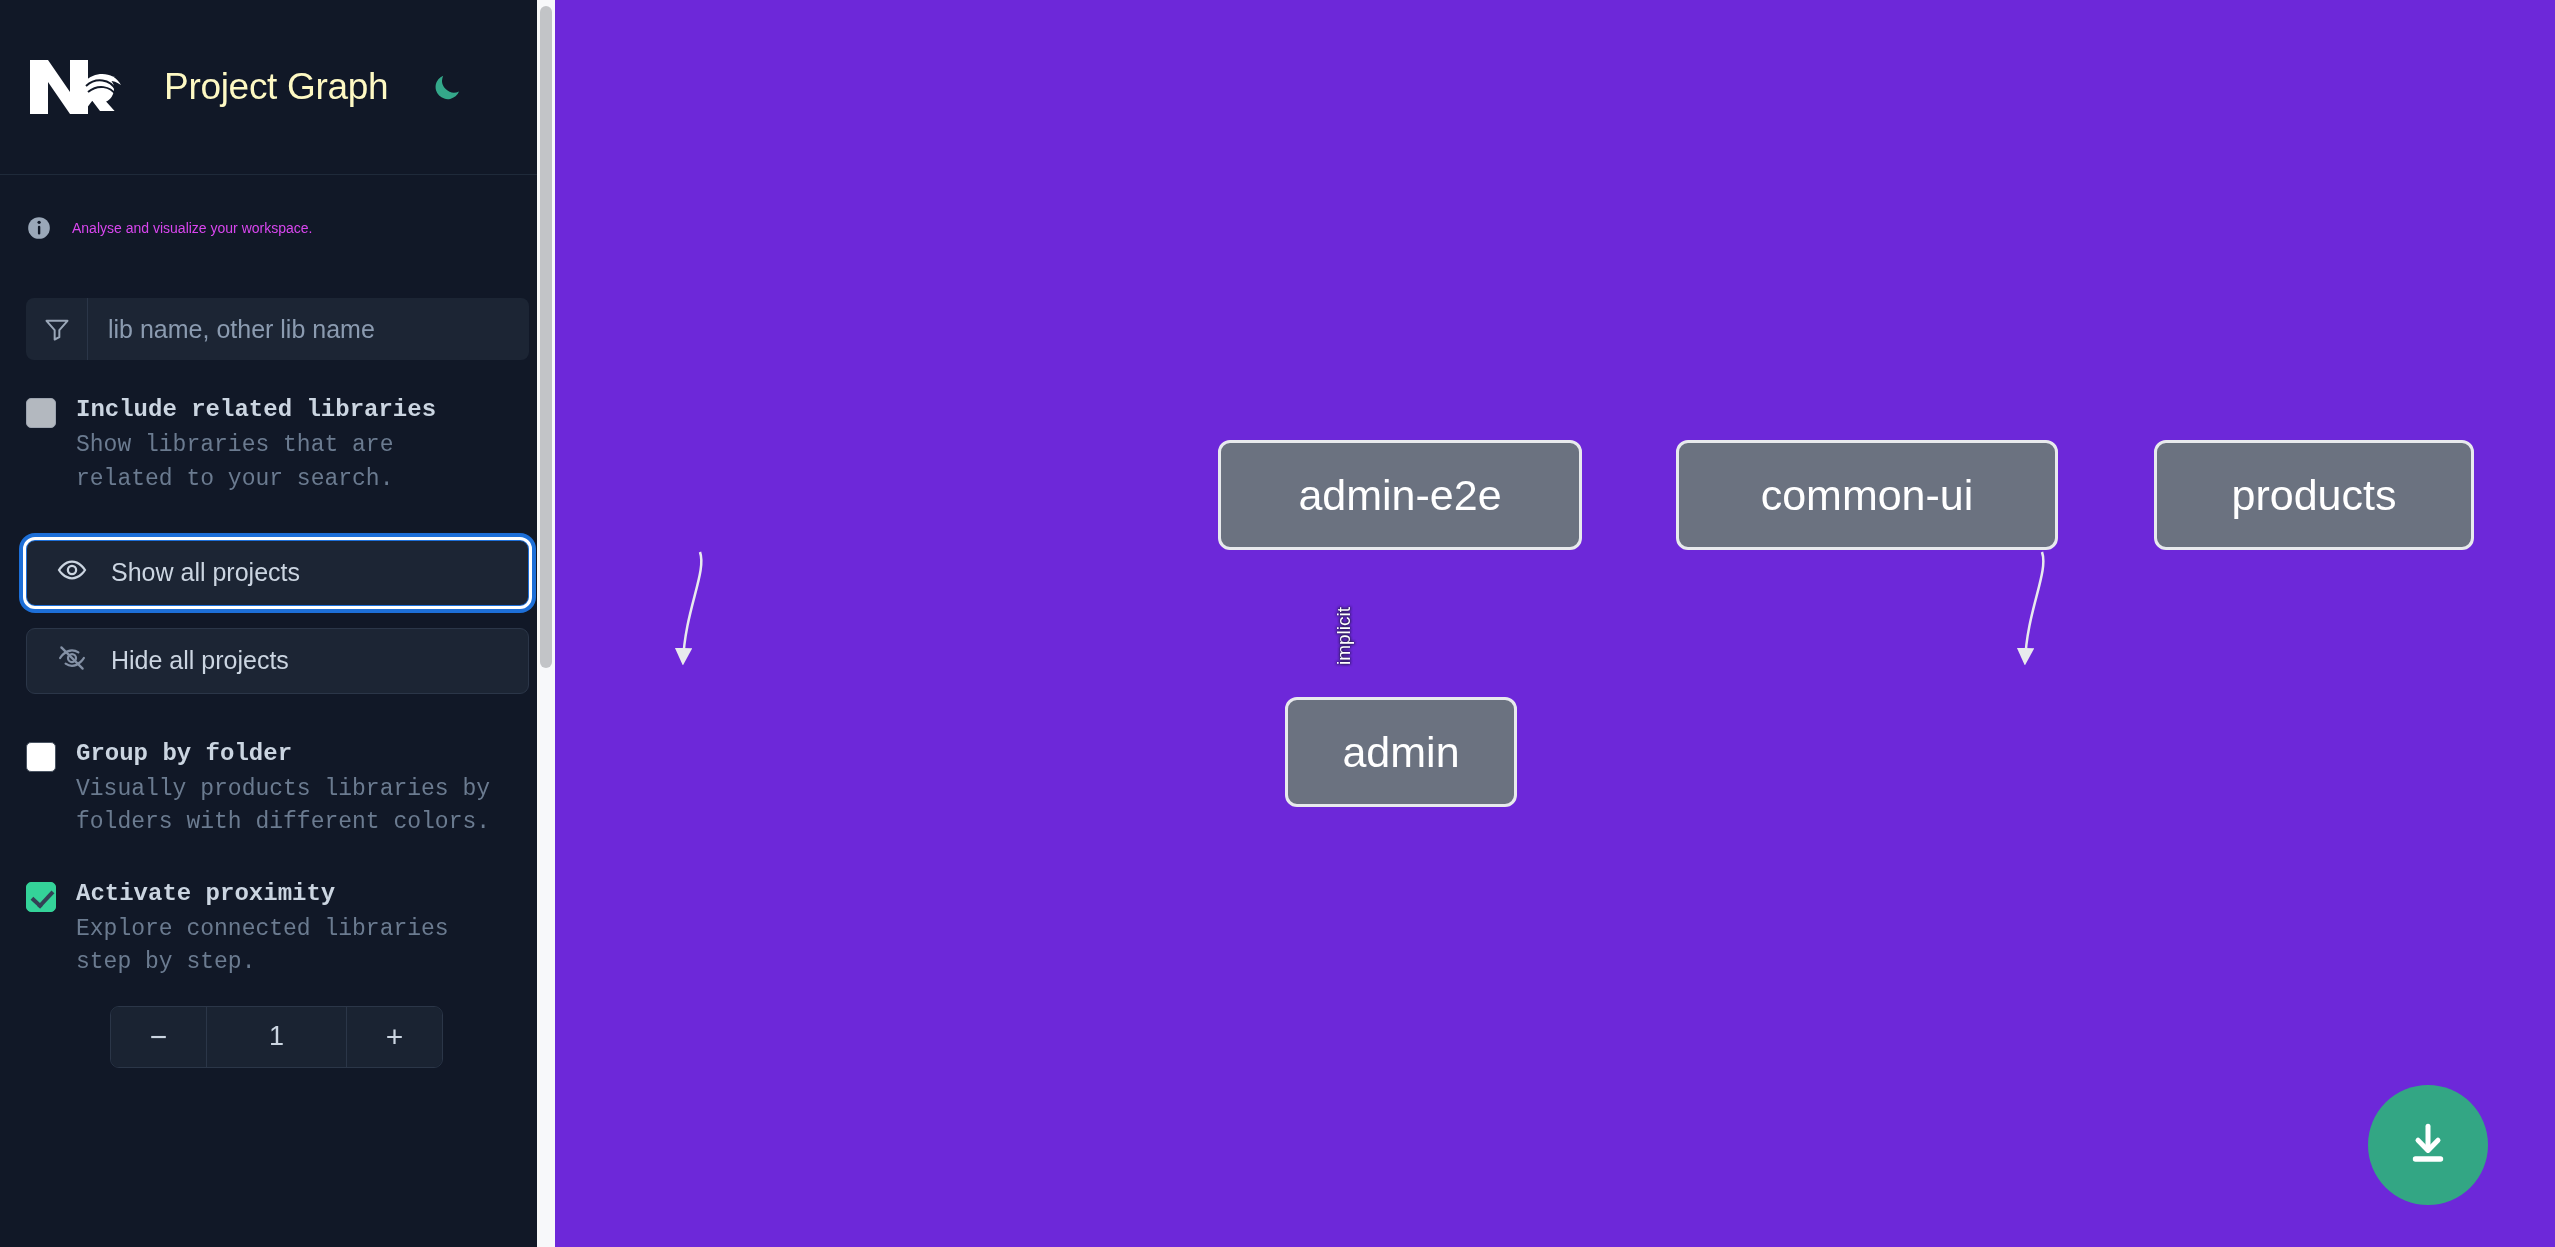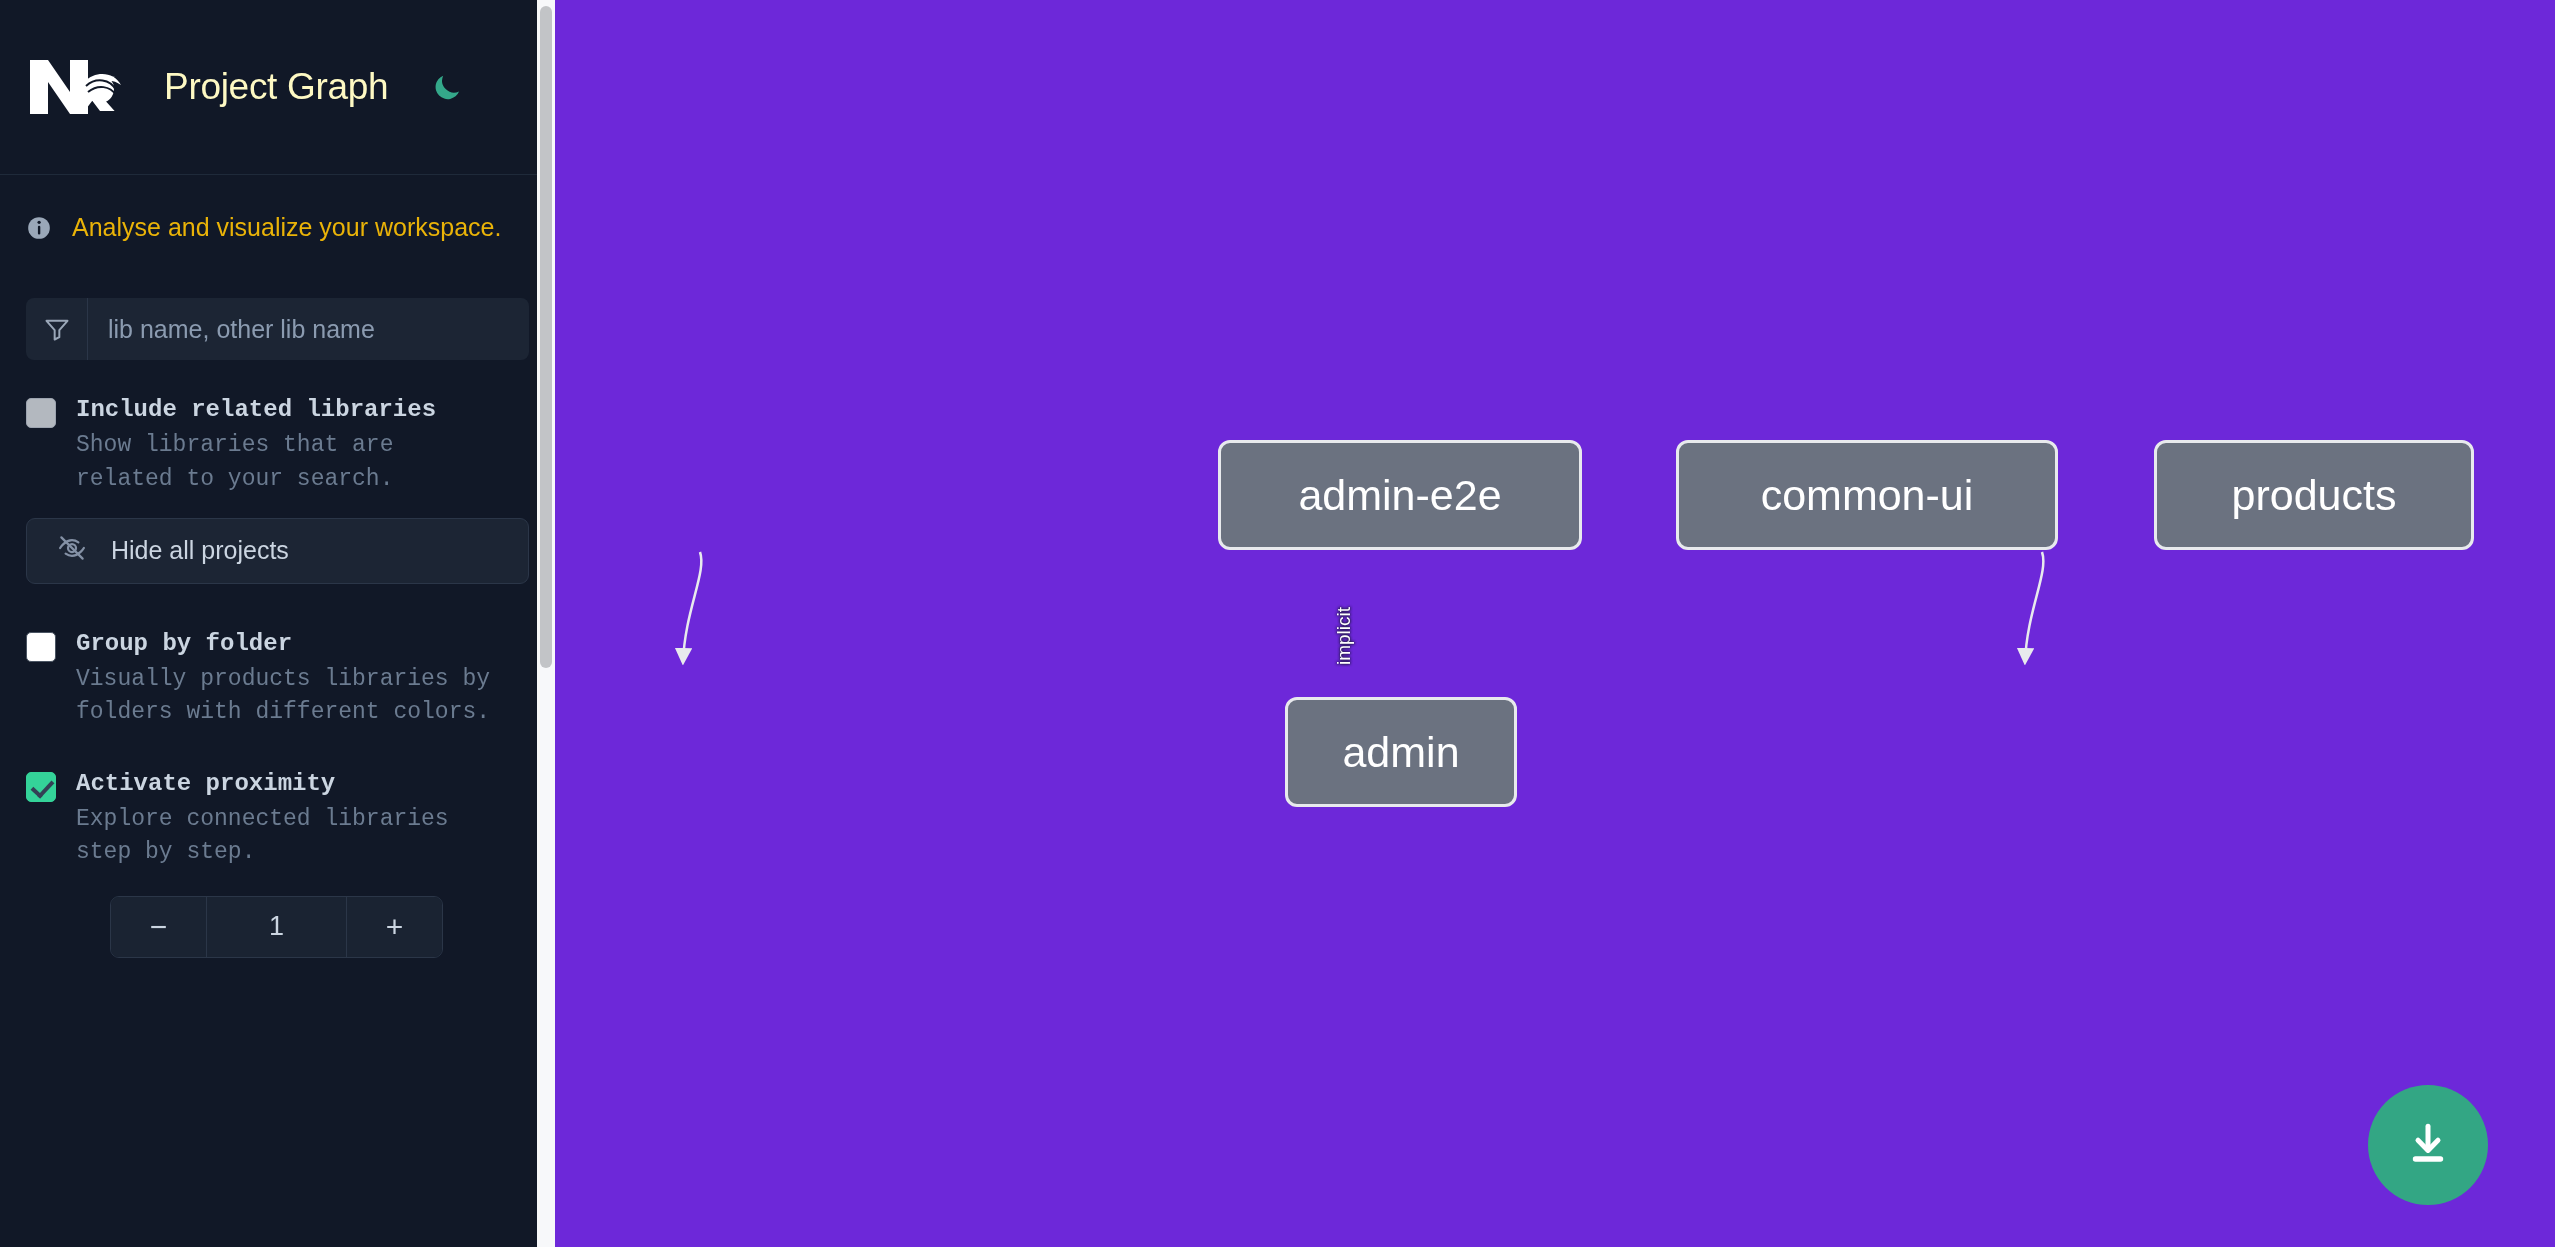--- a/index.html
+++ b/index.html
@@ -36,21 +36,21 @@
     display: flex; align-items: center; justify-content: center;
     cursor: pointer;
   }
 
   .tagline {
     display: flex; align-items: center;
     padding: 0 26px; height: 105px;
   }
   .tagline .info-icon { flex: 0 0 auto; width: 26px; height: 26px; }
   .tagline .txt {
-    margin-left: 20px; font-size: 25px; color: #eab308; white-space: nowrap;
+    margin-left: 20px; font-size: 14px; color: #d946ef; white-space: nowrap;
   }
 
   .search-wrap {
     margin: 18px 26px 0 26px;
     height: 62px;
     display: flex; align-items: stretch;
     background: #1c2534;
     border-radius: 8px;
     overflow: hidden;
   }
@@ -212,20 +212,29 @@
     </div>
 
     <div class="opt-row">
       <span class="cbox disabled"></span>
       <span class="opt-text">
         <span class="opt-label">Include related libraries</span>
         <div class="opt-desc">Show libraries that are related to your search.</div>
       </span>
     </div>
 
+    <button class="btn btn-focus btn-gap-top">
+      <span>
+        <svg viewBox="0 0 24 24" width="30" height="30" aria-hidden="true">
+          <path d="M1.6 12S5.5 5.4 12 5.4 22.4 12 22.4 12 18.5 18.6 12 18.6 1.6 12 1.6 12Z" fill="none" stroke="#cbd5e1" stroke-width="1.8"></path>
+          <circle cx="12" cy="12" r="3.3" fill="none" stroke="#cbd5e1" stroke-width="1.8"></circle>
+        </svg>
+      </span>
+      <span class="lbl">Show all projects</span>
+    </button>
 
     <button class="btn btn-gap-mid">
       <span>
         <svg viewBox="0 0 24 24" width="30" height="30" aria-hidden="true">
           <path d="M2.5 12S6.2 5.8 12 5.8c2 0 3.7.7 5.1 1.7M21.5 12s-3.7 6.2-9.5 6.2c-2 0-3.7-.7-5.1-1.7" fill="none" stroke="#8491a5" stroke-width="1.8" stroke-linecap="round"></path>
           <circle cx="12" cy="12" r="3.2" fill="none" stroke="#8491a5" stroke-width="1.8"></circle>
           <path d="M3.5 3.5 20.5 20.5" stroke="#8491a5" stroke-width="1.8" stroke-linecap="round"></path>
         </svg>
       </span>
       <span class="lbl">Hide all projects</span>

